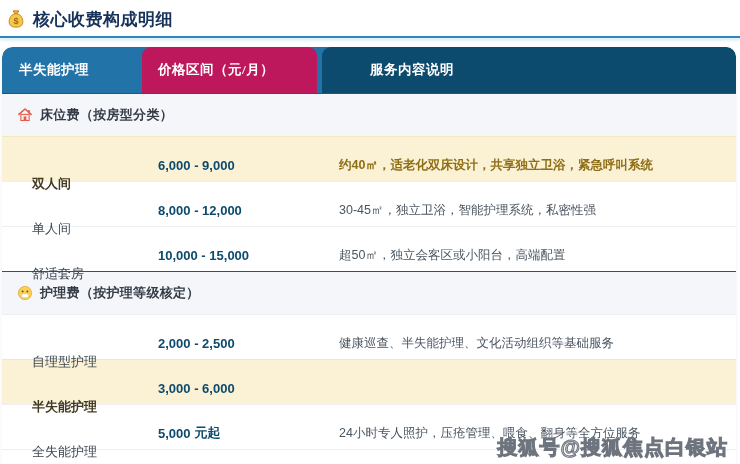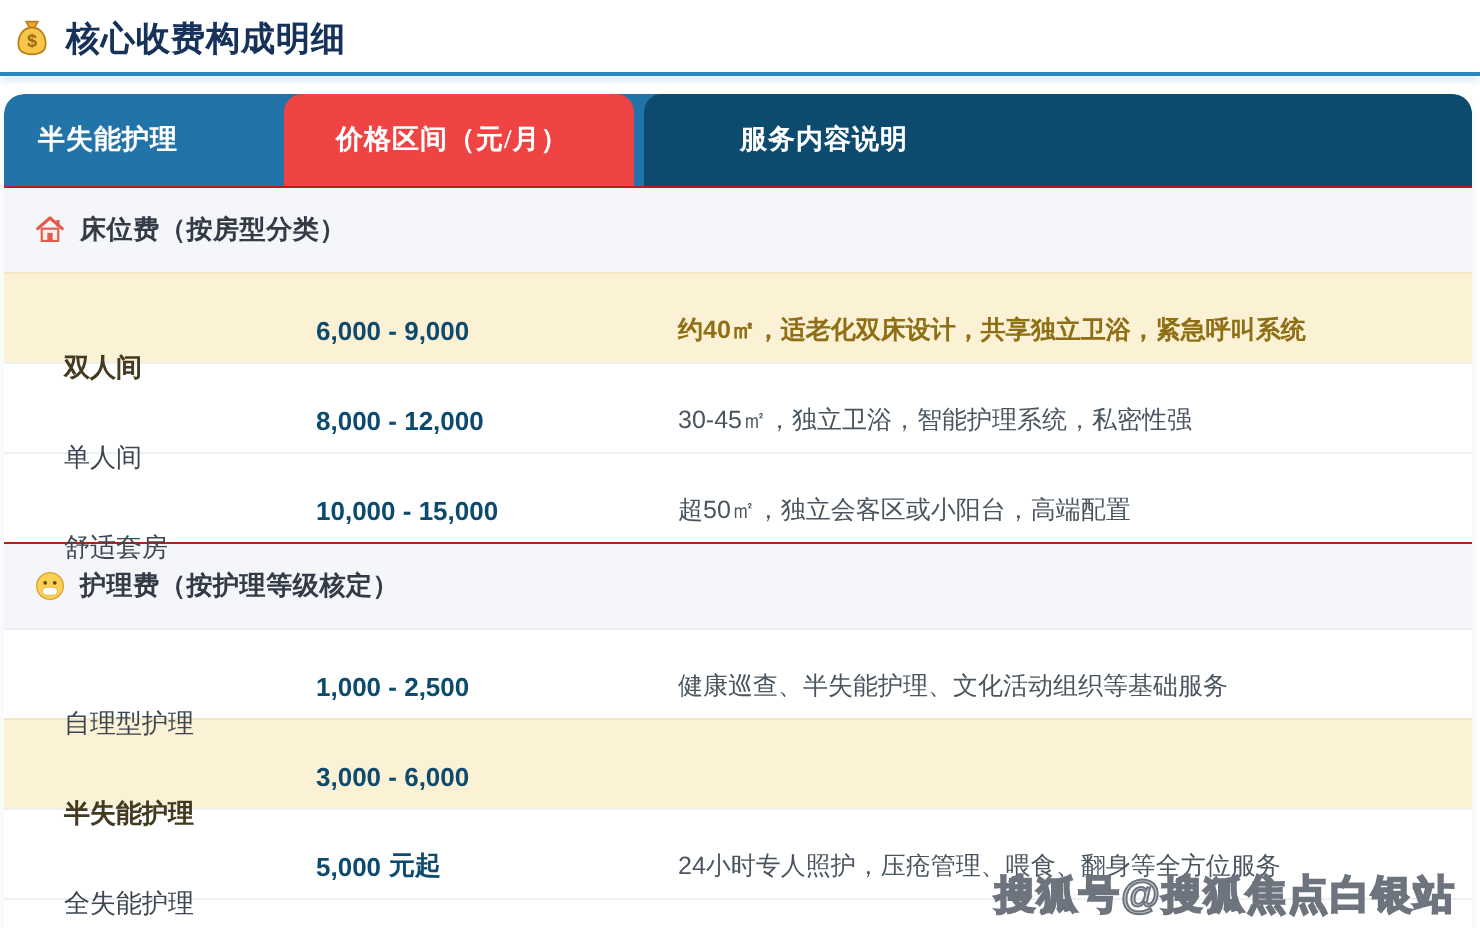--- a/index.html
+++ b/index.html
@@ -34,21 +34,21 @@
   .header-row {
     display: grid; grid-template-columns: 140px 180px 1fr;
     background: #2273a8; height: 46px;
     border-radius: 10px 10px 0 0;
   }
   .hcell {
     display: flex; align-items: center;
     color: #ffffff; font-weight: bold; font-size: 13.5px;
     padding-left: 17px; letter-spacing: 0.5px;
   }
-  .hcell.h2 { background: #ef4444; border-radius: 9px 9px 0 0; margin-right: 5px; padding-left: 26px; font-family: Liberation Serif, serif; }
+  .hcell.h2 { background: #be185d; border-radius: 9px 9px 0 0; margin-right: 5px; padding-left: 16px; font-family: Liberation Serif, serif; }
   .hcell.h3 { background: #0c4a6e; border-radius: 9px 9px 0 0; padding-left: 48px; }
   
   .section-row {
     display: flex; align-items: center; gap: 7px;
     height: 42px; background: #f4f6f9;
     padding-left: 15px;
     border-top: 1px solid #b91c1c;
   }
   .sec-icon { width: 16px; height: 16px; display: inline-flex; }
   .sec-title { font-size: 13px; font-weight: bold; color: #333b47; letter-spacing: 0.3px; }
@@ -139,21 +139,21 @@
               <circle cx="8.4" cy="9.6" r="1.4" fill="#5b4a1f"></circle>
               <circle cx="15.6" cy="9.6" r="1.4" fill="#5b4a1f"></circle>
               <rect x="6.4" y="13" width="11.2" height="6" rx="3" fill="#ffffff" stroke="#e3b94e" stroke-width="0.8"></rect>
             </svg>
           </span>
           <span class="sec-title">护理费（按护理等级核定）</span>
         </div>
         <div class="data-row">
           <div class="cell c1">自理型护理</div>
           <div class="cell c2">
-            <span class="price">1,000 - 2,500</span>
+            <span class="price">2,000 - 2,500</span>
           </div>
           <div class="cell c3">健康巡查、半失能护理、文化活动组织等基础服务</div>
         </div>
         <div class="data-row highlight">
           <div class="cell c1">半失能护理</div>
           <div class="cell c2">
             <span class="price">3,000 - 6,000</span>
           </div>
         </div>
         <div class="data-row">

